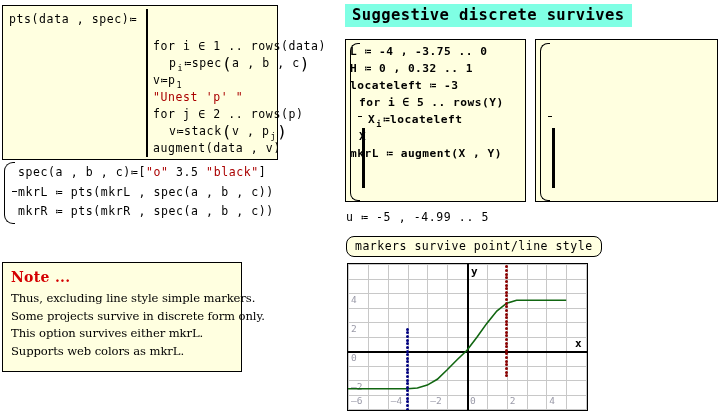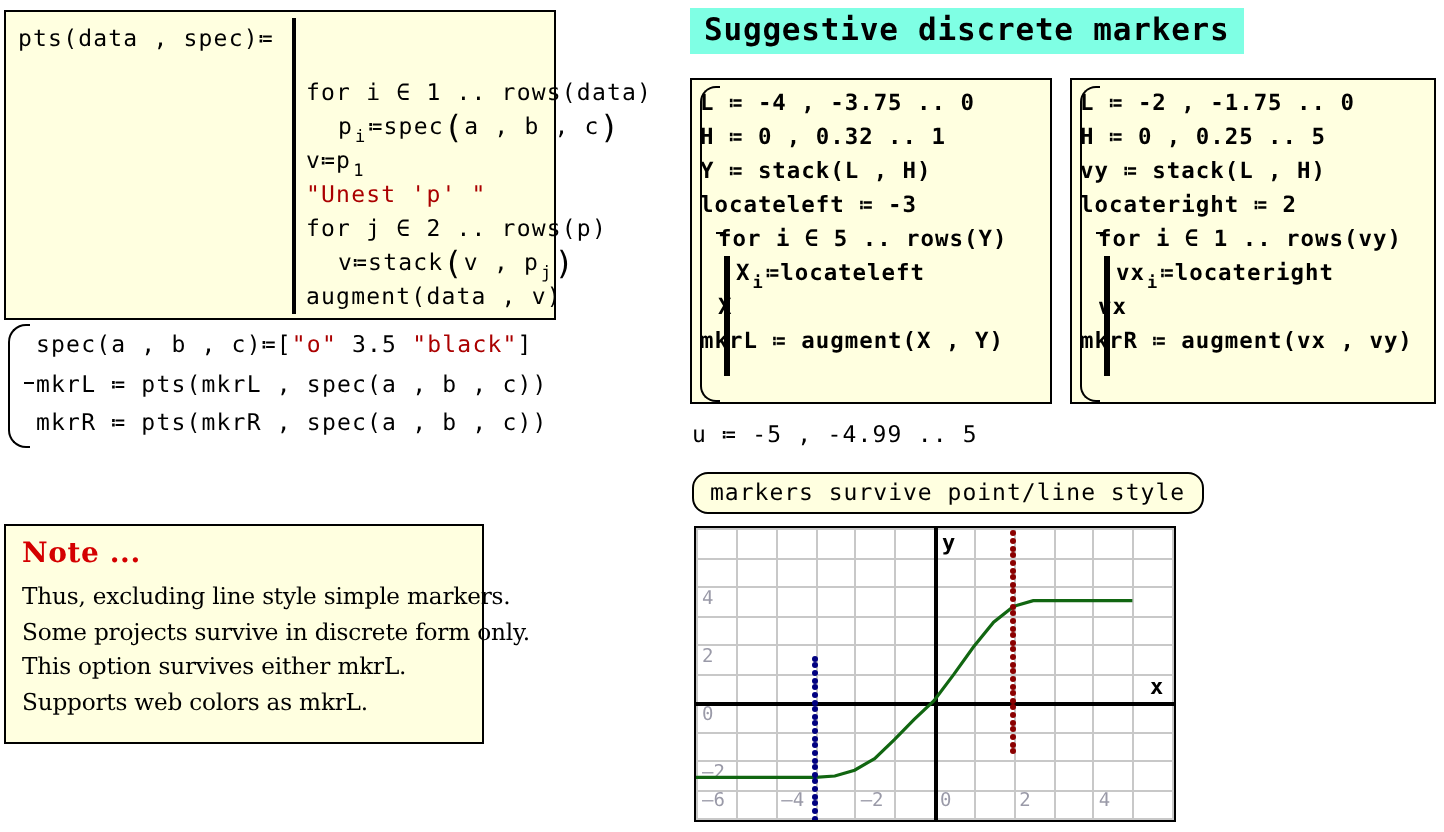--- a/index.html
+++ b/index.html
@@ -150,52 +150,41 @@
 <div class="region" id="box-note">
   <div class="title">Note ...</div>
   <div class="ntxt">
     <div>Thus, excluding line style simple markers.</div>
     <div>Some projects survive in discrete form only.</div>
     <div>This option survives either mkrL.</div>
     <div>Supports web colors as mkrL.</div>
   </div>
 </div>
 
-<div id="heading">Suggestive discrete markers</div>
+<div id="heading">Suggestive discrete survives</div>
 
 <div class="region progbox" id="box-left-prog">
   <div class="brace"></div>
   <div class="nib"></div>
   <div class="vbar"></div>
   <div class="lines">
     <div class="ln">L ≔ -4 , -3.75 .. 0</div>
     <div class="ln">H ≔ 0 , 0.32 .. 1</div>
-    <div class="ln">Y ≔ stack(L , H)</div>
     <div class="ln">locateleft ≔ -3</div>
     <div class="ln loop">for i ∈ 5 .. rows(Y)</div>
     <div class="ln ind">X<span class="sub">i</span>≔locateleft</div>
     <div class="ln loop">X</div>
     <div class="ln">mkrL ≔ augment(X , Y)</div>
   </div>
 </div>
 
 <div class="region progbox" id="box-right-prog">
   <div class="brace"></div>
   <div class="nib"></div>
   <div class="vbar"></div>
-  <div class="lines">
-    <div class="ln">L ≔ -2 , -1.75 .. 0</div>
-    <div class="ln">H ≔ 0 , 0.25 .. 5</div>
-    <div class="ln">vy ≔ stack(L , H)</div>
-    <div class="ln">locateright ≔ 2</div>
-    <div class="ln loop">for i ∈ 1 .. rows(vy)</div>
-    <div class="ln ind">vx<span class="sub">i</span>≔locateright</div>
-    <div class="ln loop">vx</div>
-    <div class="ln">mkrR ≔ augment(vx , vy)</div>
-  </div>
 </div>
 
 <div id="u-line">u ≔ -5 , -4.99 .. 5</div>
 
 <div id="chart-title">markers survive point/line style</div>
 
 <div id="chart">
   <div id="plot">
       <div class="gridv" style="left: 0px;"></div>
       <div class="gridv" style="left: 19.8px;"></div>

